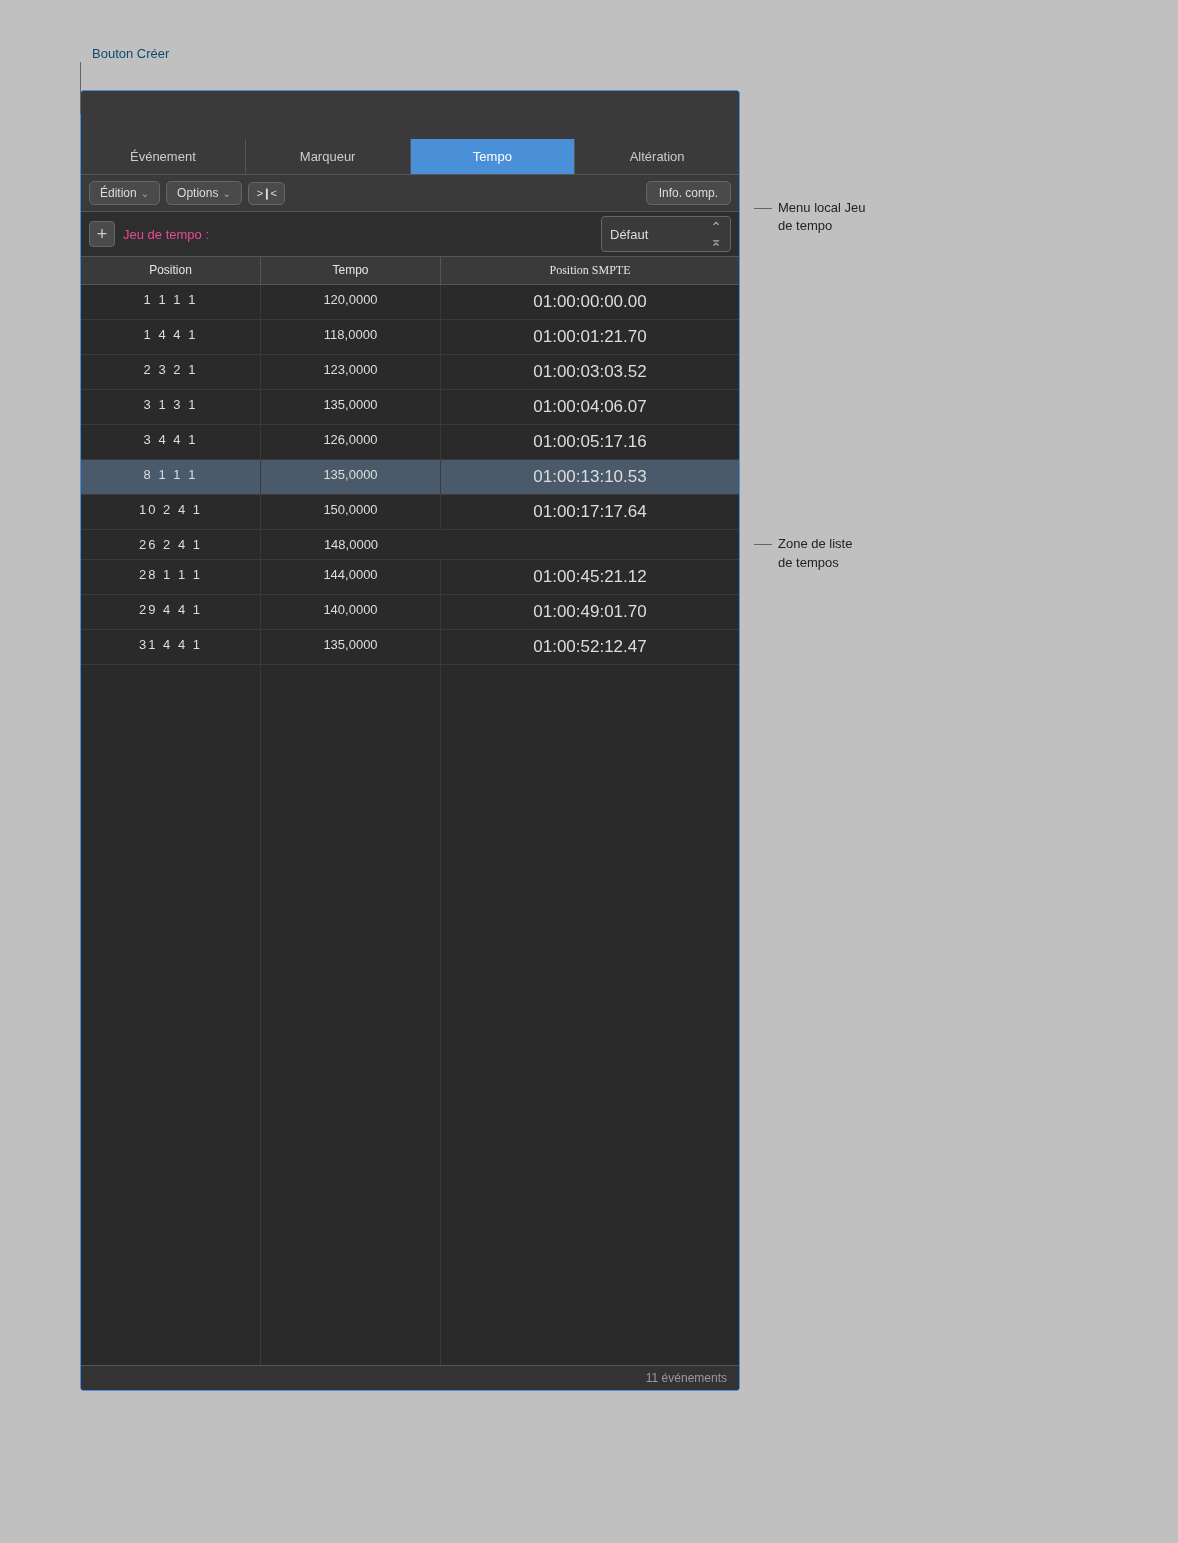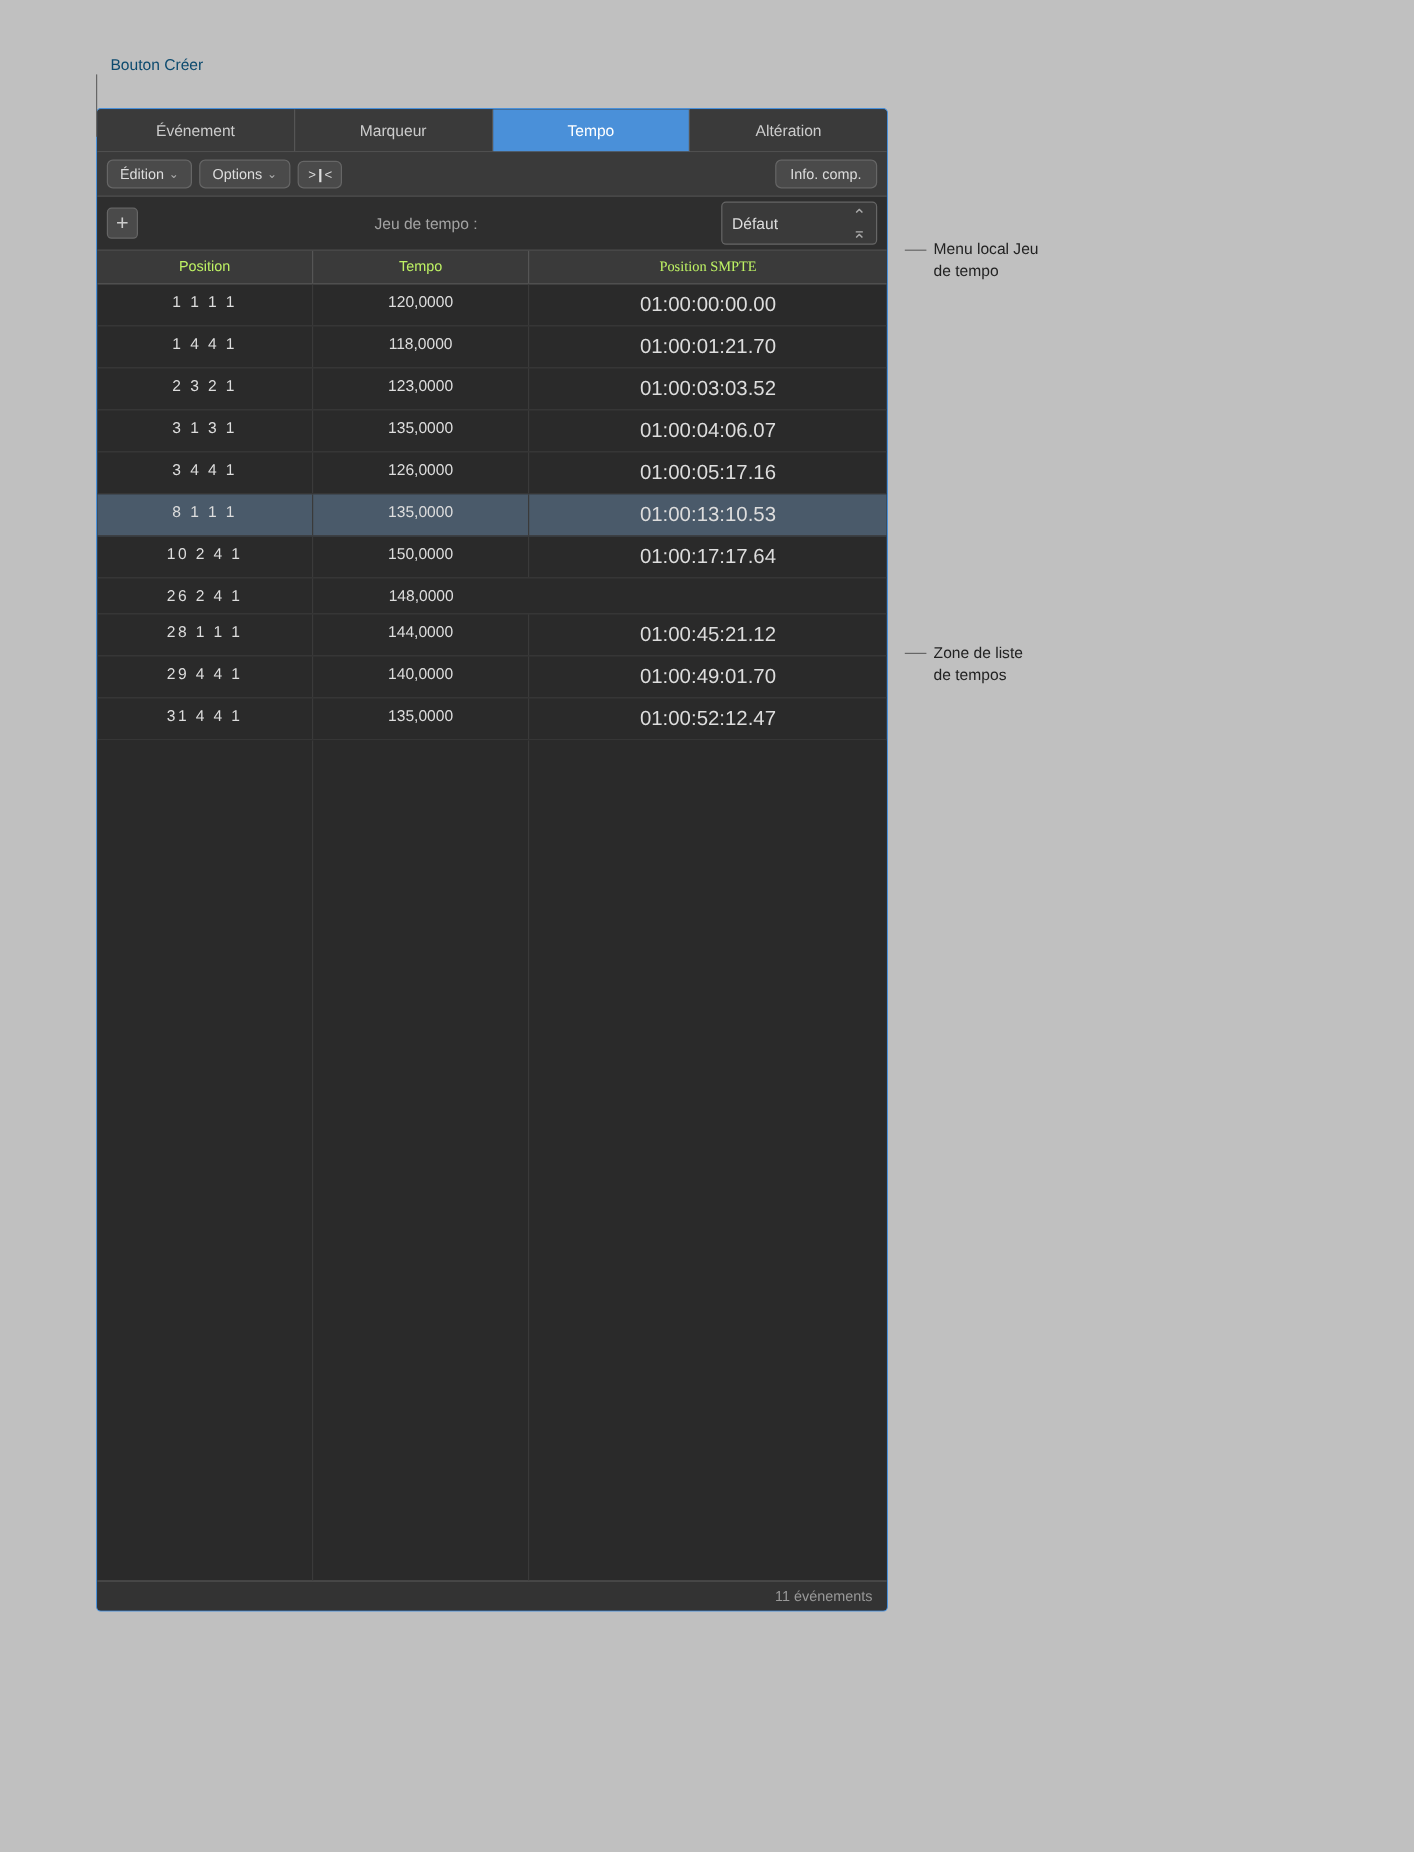--- a/index.html
+++ b/index.html
@@ -30,20 +30,21 @@
     }
     .tab {
       flex: 1;
       padding: 10px 8px;
       text-align: center;
       font-size: 13px;
       color: #ccc;
       cursor: pointer;
       border-right: 1px solid #555;
       user-select: none;
+      margin-top: 48px;
     }
     .tab:last-child { border-right: none; }
     .tab.active {
       background: #4a90d9;
       color: #fff;
       font-weight: 500;
     }
 
     
     .toolbar {
@@ -109,22 +110,22 @@
       color: #ccc;
       font-size: 18px;
       line-height: 1;
       cursor: pointer;
       display: flex;
       align-items: center;
       justify-content: center;
     }
     .jeu-label {
       flex: 1;
-      text-align: center;
-      color: #a3a3a3;
+      text-align: left;
+      color: #ec4899;
       font-size: 13px;
       padding-right: 6px;
     }
     .jeu-select-wrapper {
       background: #3a3a3a;
       border: 1px solid #666;
       border-radius: 4px;
       display: flex;
       align-items: center;
       padding: 3px 8px;
@@ -147,21 +148,21 @@
     
     .col-header {
       display: grid;
       grid-template-columns: 180px 180px 1fr;
       background: #3a3a3a;
       border-bottom: 1px solid #555;
     }
     .col-header-cell {
       padding: 6px 8px;
       font-size: 12px;
-      color: #bef264;
+      color: #e5e5e5;
       text-align: center;
       border-right: 1px solid #555;
     }
     .col-header-cell:last-child { border-right: none; font-family: Liberation Serif, serif; }
 
     
     .table-body { overflow-y: auto; }
     .table-row {
       display: grid;
       grid-template-columns: 180px 180px 1fr;

